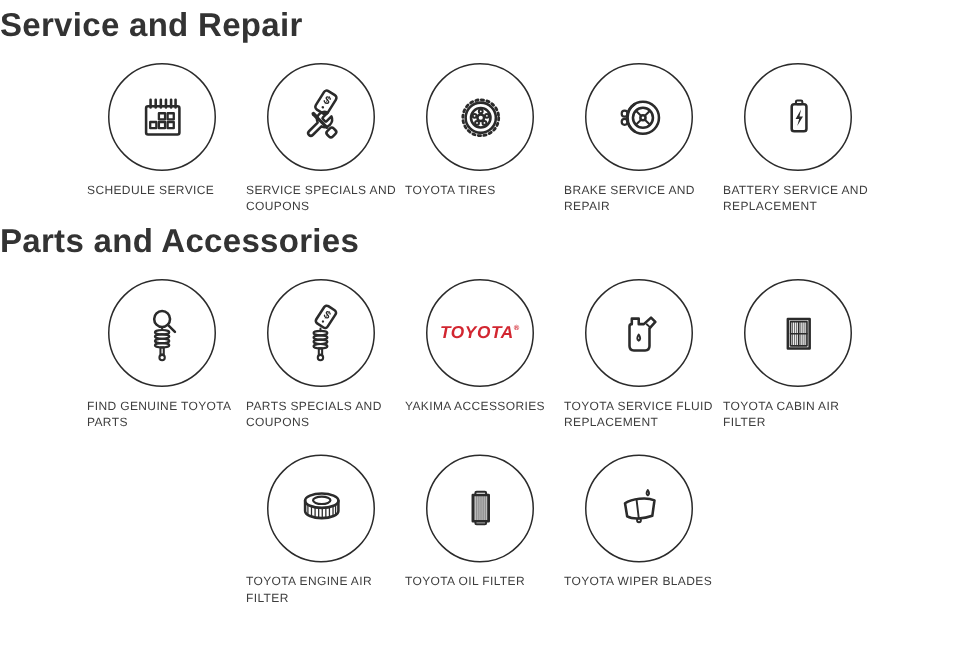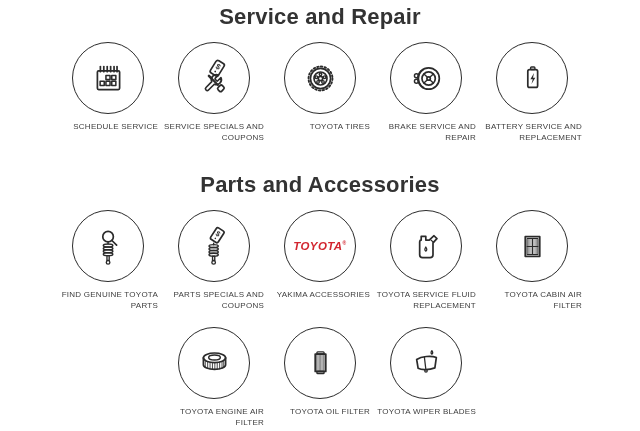--- a/index.html
+++ b/index.html
@@ -2,38 +2,38 @@
 <html><head>
 <meta charset="utf-8">
 <style>
   html,body{margin:0;padding:0;}
   body{
     width:640px;height:431px;overflow:hidden;background:#ffffff;
     font-family:"Liberation Sans", sans-serif;
     -webkit-font-smoothing:antialiased;
   }
   .section-title{
-    text-align:center;font-size:22px;font-weight:700;color:#333333;
+    text-align:left;font-size:22px;font-weight:700;color:#333333;
     letter-spacing:.2px;line-height:1.15;margin:0;
   }
   #service-title{margin-top:4px;}
-  #parts-title{margin-top:28px;}
+  #parts-title{margin-top:4px;}
   .grid-row{display:flex;justify-content:center;margin-top:13px;}
   .grid-row.last{margin-top:15px;}
   .item{width:106px;display:flex;flex-direction:column;align-items:center;cursor:pointer;}
   .circle{
     width:70px;height:70px;border:1.5px solid #2b2b2b;border-radius:50%;
     display:flex;align-items:center;justify-content:center;background:#fff;box-sizing:content-box;
   }
   .ic{
     width:41px;height:41px;stroke:#2b2b2b;fill:none;stroke-width:2;
     stroke-linecap:round;stroke-linejoin:round;
   }
   .label{
-    margin-top:8px;width:100px;text-align:right;font-size:8px;font-weight:500;
+    margin-top:8px;width:100px;text-align:left;font-size:8px;font-weight:500;
     color:#3d3d3d;letter-spacing:.25px;line-height:1.35;text-transform:uppercase;
   }
   .yakima-logo{
     color:#d22630;font-weight:800;font-style:italic;font-size:11.5px;
     letter-spacing:.4px;white-space:nowrap;
   }
   .yakima-logo .reg{font-size:5px;vertical-align:super;font-style:normal;}
 </style>
 </head>
 <body>

